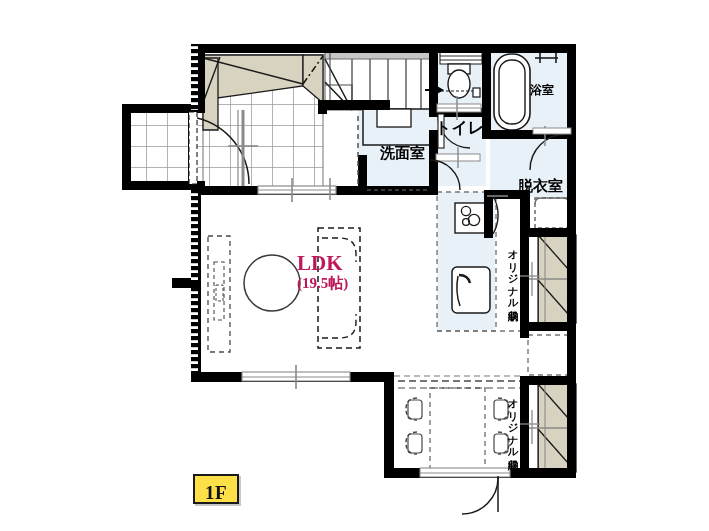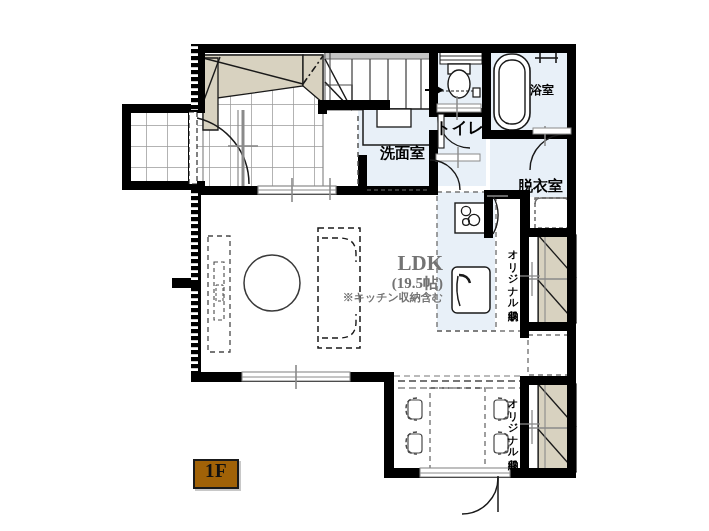--- a/index.html
+++ b/index.html
@@ -13,26 +13,26 @@
     overflow: hidden;
   }
   #floorplan-root {
     position: absolute;
     left: 0; top: 0;
     width: 709px; height: 531px;
   }
   svg.plan { display: block; }
   .floor-badge-box {
     position: absolute;
-    left: 193px; top: 459px;
+    left: 193px; top: 474px;
     width: 42px; height: 26px;
     border: 2px solid #1a1a1a;
-    background: #a16207;
+    background: #fde047;
     box-shadow: 2px 2px 0 #c8c8c8;
-    display: flex; align-items: flex-start; justify-content: center;
+    display: flex; align-items: flex-end; justify-content: center;
   }
   .floor-badge-text {
     font-family: "Liberation Serif", "DejaVu Serif", serif;
     font-size: 19px;
     font-weight: 700;
     color: #111;
     line-height: 1;
     letter-spacing: 0.5px;
   }
   .vlabel {
@@ -49,22 +49,22 @@
   }
   .hlabel {
     position: absolute;
     font-family: "Liberation Sans", sans-serif;
     font-weight: 700;
     color: #000;
     white-space: nowrap;
   }
   .ldk-block {
     position: absolute;
-    text-align: right;
-    color: #737373;
+    text-align: left;
+    color: #be185d;
     white-space: nowrap;
   }
   .ldk-main {
     font-family: "Liberation Serif", "DejaVu Serif", serif;
     font-size: 21px; font-weight: 700; line-height: 1.08;
   }
   .ldk-sub {
     font-family: "Liberation Serif", "DejaVu Serif", serif;
     font-size: 15px; font-weight: 700; line-height: 1.12;
   }
@@ -360,21 +360,20 @@
 
     <line x1="437" y1="331" x2="520" y2="331" stroke="#777" stroke-width="1.4" stroke-dasharray="5 4"></line>
     <line x1="394" y1="376" x2="520" y2="376" stroke="#777" stroke-width="1.2" stroke-dasharray="6 4"></line>
   </g>
 
 </svg>
 
   <div class="ldk-block" style="left:297px; top:252px; width:146px;">
     <div class="ldk-main">LDK</div>
     <div class="ldk-sub">(19.5帖)</div>
-    <div class="ldk-note">※キッチン収納含む</div>
   </div>
 
   <div class="hlabel" style="left:380px; top:144px; font-size:15px;">洗面室</div>
 
   <div class="hlabel" style="left:435px; top:112px; font-size:16px;margin-top:6px;">トイレ</div>
 
   <div class="hlabel" style="left:502px; top:82px; font-size:12px;margin-left:28px;">浴室</div>
 
   <div class="hlabel" style="left:518px; top:177px; font-size:15px;">脱衣室</div>
 

